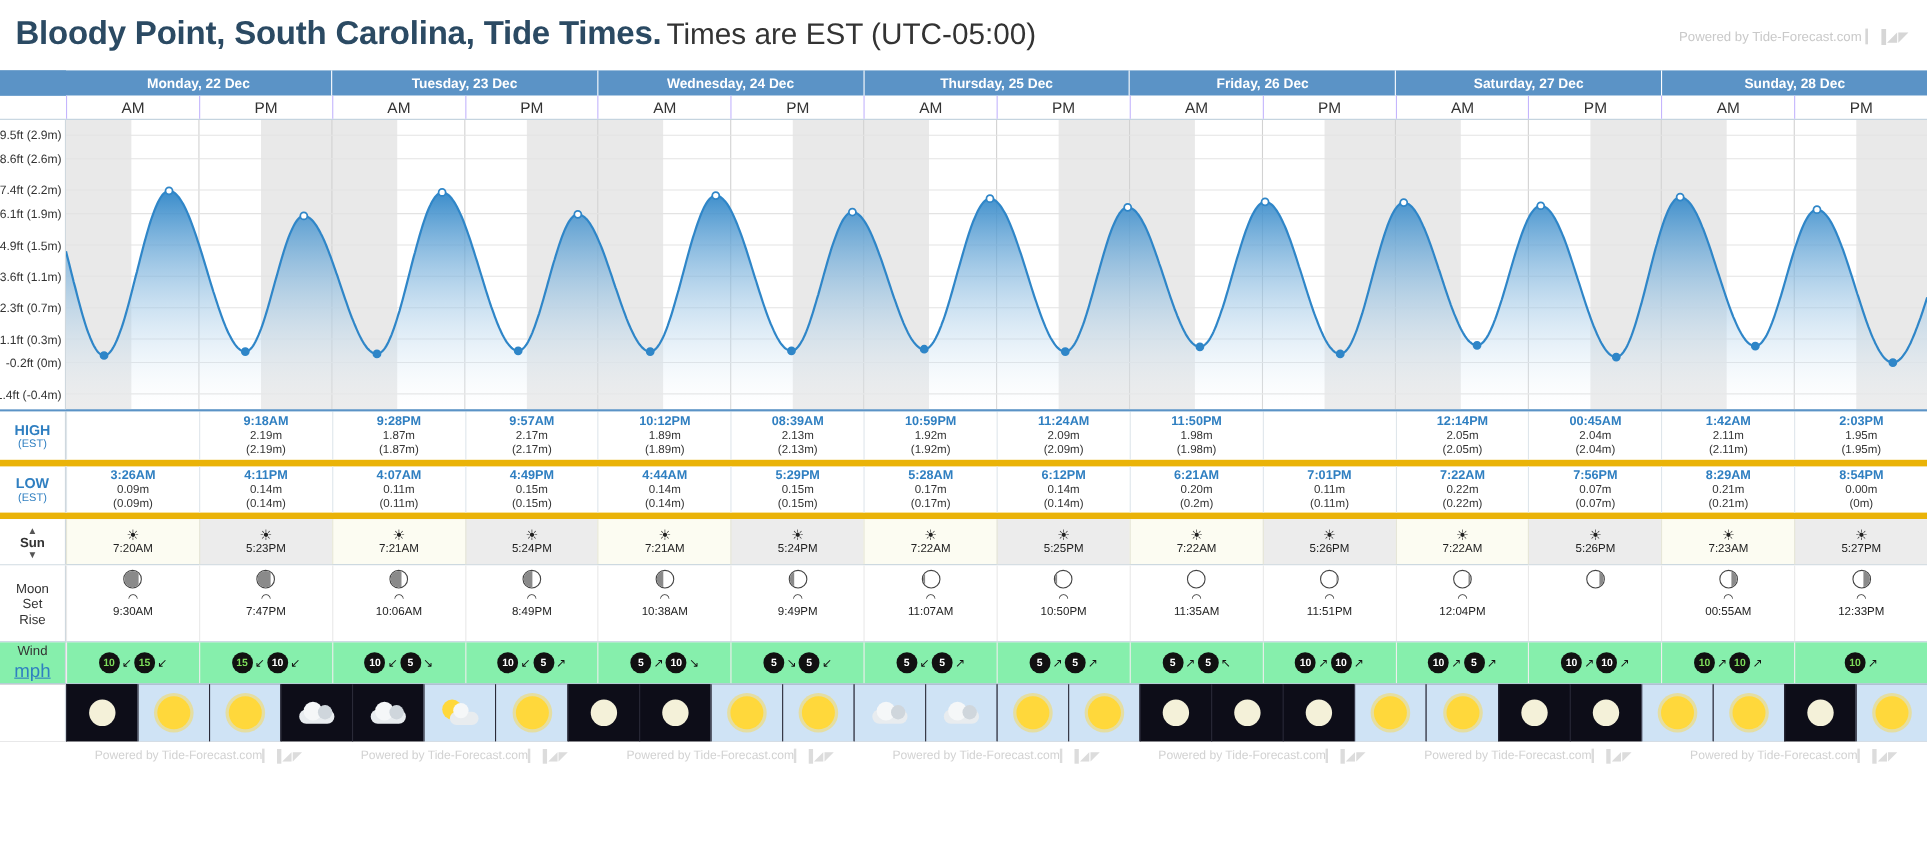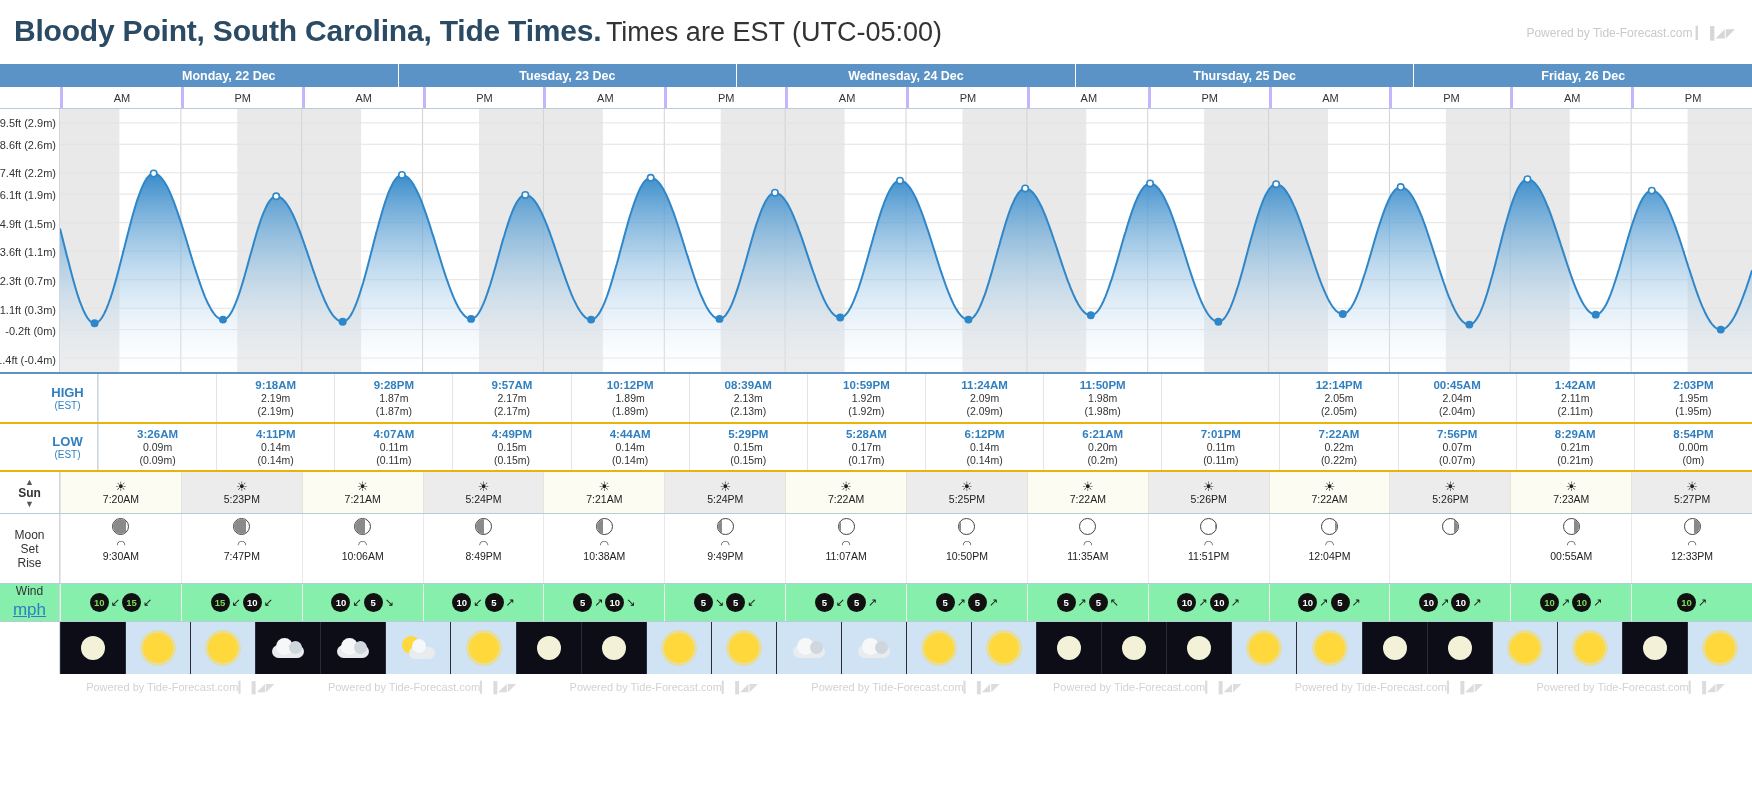--- a/index.html
+++ b/index.html
@@ -34,40 +34,40 @@
     flex:1 1 0; color:#fff; font-size:12.5px; font-weight:bold;
     display:flex; align-items:center; justify-content:center;
     border-left:1px solid #ffffff;
   }
   .daycell:first-child { border-left:none; }
   .dayrow .spacer { width:60px; flex:0 0 60px; background:#5b93c6; }
 
   .ampmrow { display:flex; height:22px; background:#fff; border-bottom:1px solid #b9cbd9; }
   .ampmrow .spacer { width:60px; flex:0 0 60px; }
   .ampmcell {
-    flex:1 1 0; font-size:11px; color:#333;
+    flex:1 1 0; font-size:14px; color:#333;
     display:flex; align-items:center; justify-content:center;
-    border-left:3px solid #c4b5fd;
+    border-left:1px solid #c4b5fd;
   }
 
   
   .chartwrap { position:relative; height:265px; border-bottom:2px solid #5b93c6; background:#fff;padding-left:27px; }
   .axis {
     position:absolute; left:0; top:0; width:60px; height:100%;
     z-index:5; background:#fff; border-right:1px solid #cfd8de;
   }
   .axis .lbl {
     position:absolute; right:3px; font-size:11px; color:#333; white-space:nowrap;
     transform:translateY(-50%);
   }
   .plot { position:absolute; left:60px; top:0; right:0; height:100%; }
   .plot svg { display:block; width:100%; height:100%; }
 
   
-  .tiderow { display:flex; border-bottom:2px solid #eab308;padding-left:38px; }
+  .tiderow { display:flex; border-bottom:6px solid #eab308; }
   .tiderow.high { height:50px; }
   .tiderow.low  { height:48px; }
   .rowlabel {
     width:60px; flex:0 0 60px; text-align:center;
     display:flex; flex-direction:column; align-items:center; justify-content:center;
     font-size:13px; font-weight:bold; color:#2f7fc1; border-right:1px solid #cfd8de;
   }
   .rowlabel .sub { font-size:10px; font-weight:normal; color:#2f7fc1; }
   .tidecells { display:flex; flex:1 1 0; }
   .tidecell {
@@ -166,20 +166,22 @@
   </div>
 
   <div class="dayrow">
     <div class="spacer"></div>
     <div id="dayheads" style="display:flex;flex:1 1 0;">
         <div class="daycell">Monday, 22 Dec</div>
         <div class="daycell">Tuesday, 23 Dec</div>
         <div class="daycell">Wednesday, 24 Dec</div>
         <div class="daycell">Thursday, 25 Dec</div>
         <div class="daycell">Friday, 26 Dec</div>
+        <div class="daycell">Saturday, 27 Dec</div>
+        <div class="daycell">Sunday, 28 Dec</div>
       </div>
   </div>
 
   <div class="ampmrow">
     <div class="spacer"></div>
     <div id="ampmheads" style="display:flex;flex:1 1 0;">
         <div class="ampmcell">AM</div>
         <div class="ampmcell">PM</div>
         <div class="ampmcell">AM</div>
         <div class="ampmcell">PM</div>

